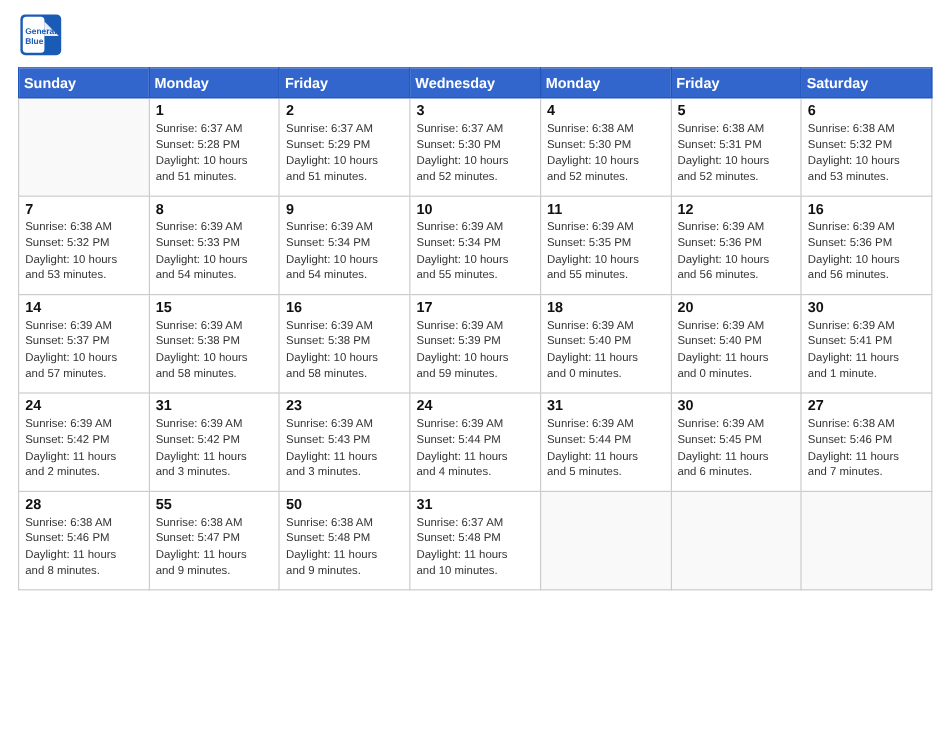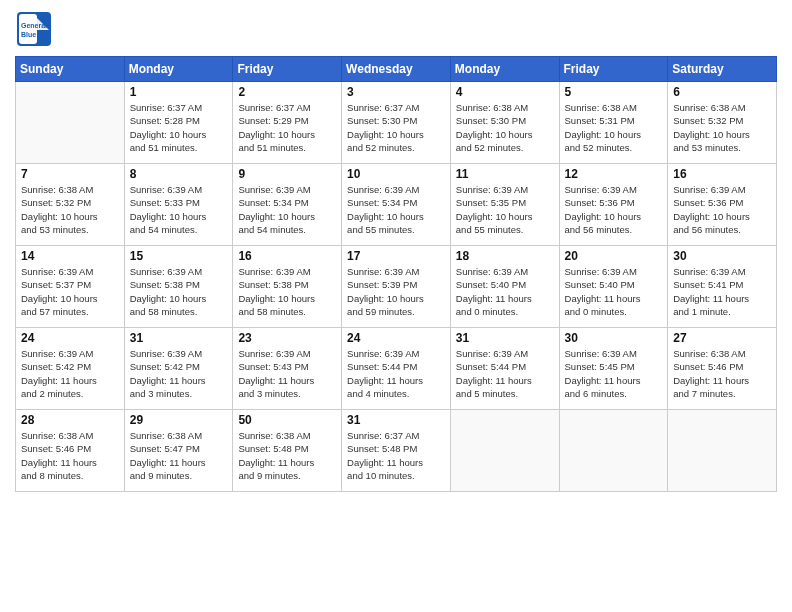--- a/index.html
+++ b/index.html
@@ -314,21 +314,21 @@
         </tr>
         <tr>
           <td>
             <div class="day-num">28</div>
             <div class="day-info" style="white-space: pre-line;">Sunrise: 6:38 AM
 Sunset: 5:46 PM
 Daylight: 11 hours
 and 8 minutes.</div>
           </td>
           <td>
-            <div class="day-num">29</div>
+            <div class="day-num">55</div>
             <div class="day-info" style="white-space: pre-line;">Sunrise: 6:38 AM
 Sunset: 5:47 PM
 Daylight: 11 hours
 and 9 minutes.</div>
           </td>
           <td>
             <div class="day-num">50</div>
             <div class="day-info" style="white-space: pre-line;">Sunrise: 6:38 AM
 Sunset: 5:48 PM
 Daylight: 11 hours

